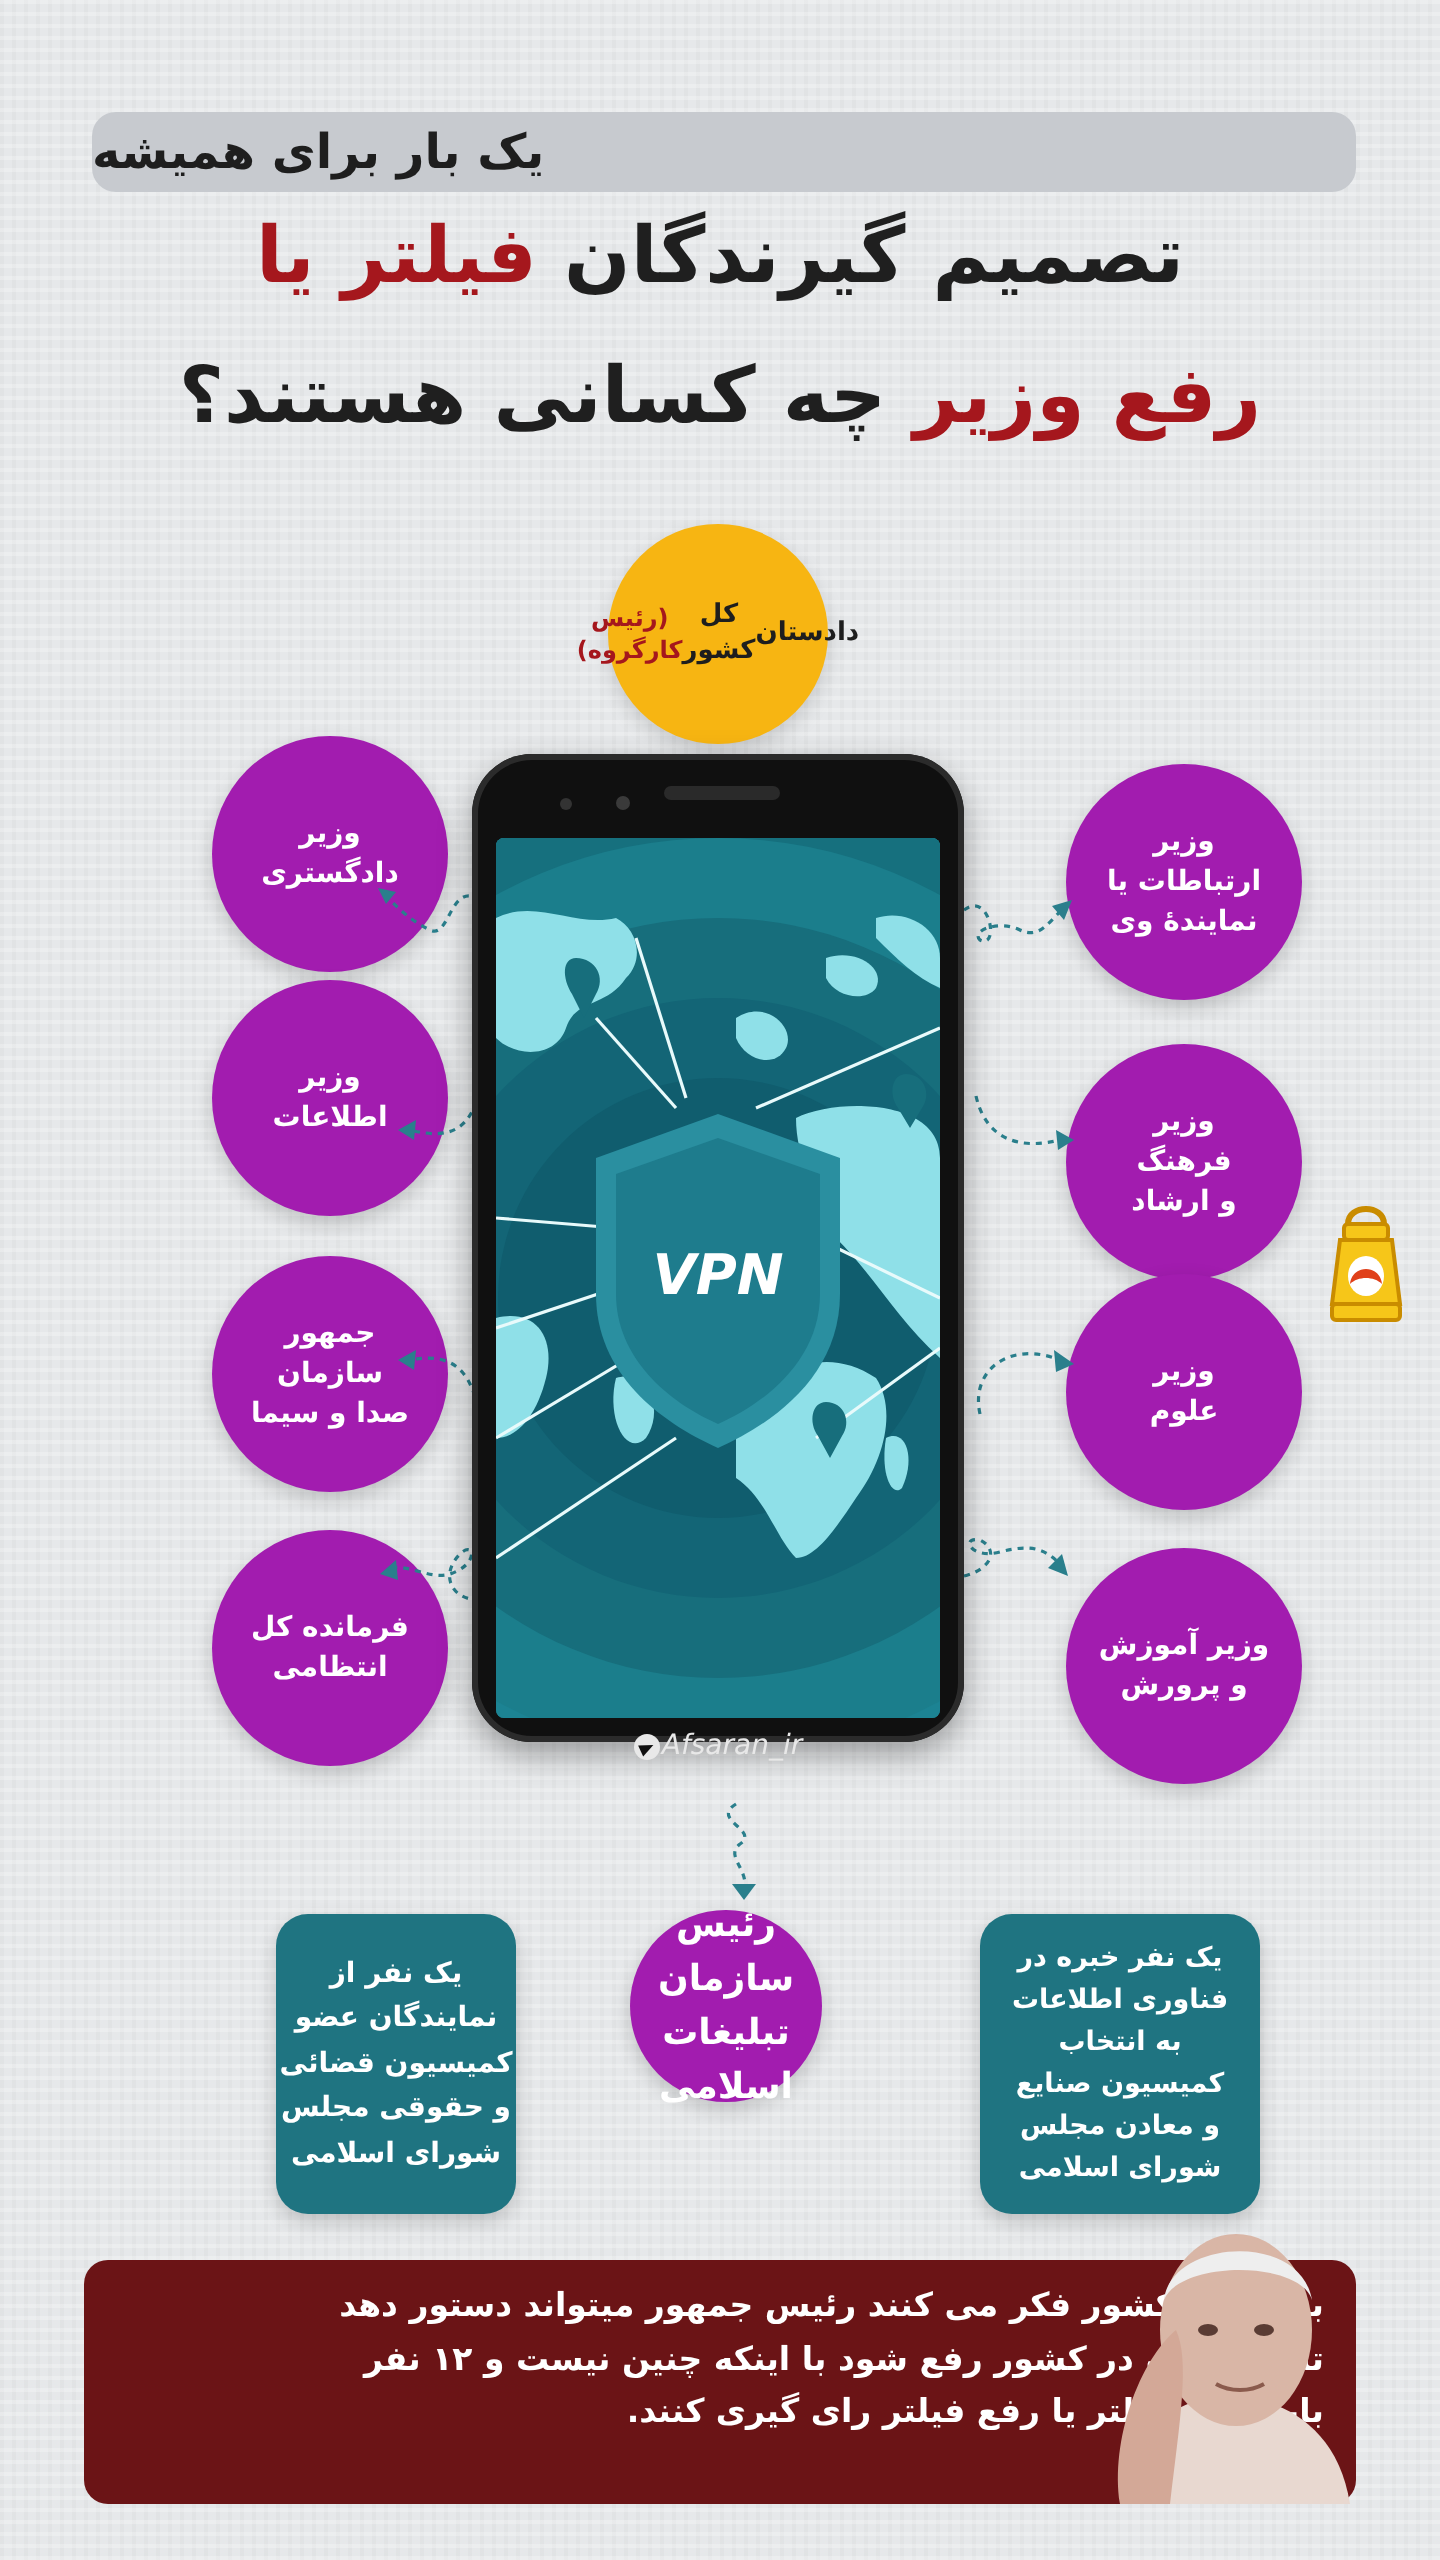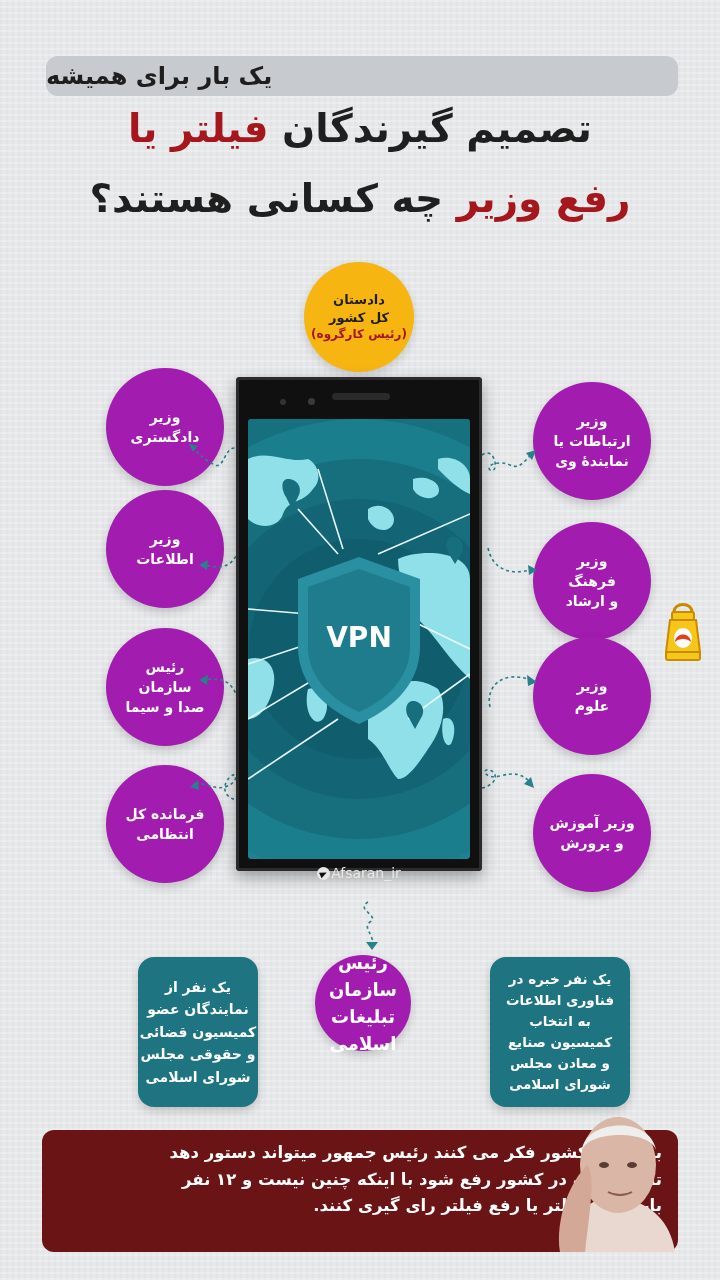--- a/index.html
+++ b/index.html
@@ -24,21 +24,21 @@
     left: 20px; width: 680px; text-align: center;
     font-size: 39px; font-weight: bold; color: #1f1f1f; line-height: 1.1;
   }
   .title .red { color: #a5171d; }
   .t1 { top: 108px; }
   .t2 { top: 178px; }
 
   .yellow {
     left: 304px; top: 262px; width: 110px; height: 110px; border-radius: 50%;
     background: #f7b512; box-shadow: 0 4px 10px rgba(0,0,0,0.15);
-    display: flex; flex-direction: column; align-items: center; justify-content: center;
+    display: flex; flex-direction: row; align-items: center; justify-content: center;
     text-align: center; font-weight: bold; font-size: 13px; line-height: 1.35;
   }
   .yellow .l1, .yellow .l2 { color: #1e1e1e; }
   .yellow .l3 { color: #a5171d; font-size: 12px; }
 
   .circle {
     width: 118px; height: 118px; border-radius: 50%;
     background: #a21caf; box-shadow: 0 4px 10px rgba(0,0,0,0.18);
     display: flex; flex-direction: column; align-items: center; justify-content: center;
     text-align: center; color: #ffffff; font-weight: bold; font-size: 14px; line-height: 1.45;
@@ -46,22 +46,23 @@
   .box {
     background: #1f7481; border-radius: 16px; box-shadow: 0 4px 10px rgba(0,0,0,0.18);
     color: #ffffff; font-weight: bold; font-size: 14px; line-height: 1.6;
     display: flex; flex-direction: column; align-items: center; justify-content: center;
     text-align: center;
     margin-top: 32px;
   }
 
   .phone {
     left: 236px; top: 377px; width: 246px; height: 494px;
-    background: #101010; border-radius: 4px;
+    background: #101010; border-radius: 30px;
     box-shadow: 0 6px 16px rgba(0,0,0,0.35), inset 0 0 0 3px #2b2b2b;
+    font-style: italic;
   }
   .speaker { left: 96px; top: 16px; width: 58px; height: 7px; border-radius: 4px; background: #2a2a2a; }
   .cam1 { left: 44px; top: 22px; width: 6px; height: 6px; border-radius: 50%; background: #333; }
   .cam2 { left: 72px; top: 21px; width: 7px; height: 7px; border-radius: 50%; background: #3a3a3a; }
   .screen {
     left: 12px; top: 42px; width: 222px; height: 440px; border-radius: 4px; overflow: hidden;
     background: #1c8393;
   }
   .brand {
     left: 0; top: 488px; width: 246px; text-align: center; direction: ltr;
@@ -109,21 +110,21 @@
 
 <div class="abs circle" style="left:106px; top:368px;">
   <div>وزیر</div>
   <div>دادگستری</div>
 </div>
 <div class="abs circle" style="left:106px; top:490px;">
   <div>وزیر</div>
   <div>اطلاعات</div>
 </div>
 <div class="abs circle" style="left:106px; top:628px;">
-  <div>رئیس</div>
+  <div>جمهور</div>
   <div>سازمان</div>
   <div>صدا و سیما</div>
 </div>
 <div class="abs circle" style="left:106px; top:765px;">
   <div>فرمانده کل</div>
   <div>انتظامی</div>
 </div>
 
 <div class="abs circle" style="left:533px; top:382px;">
   <div>وزیر</div>

